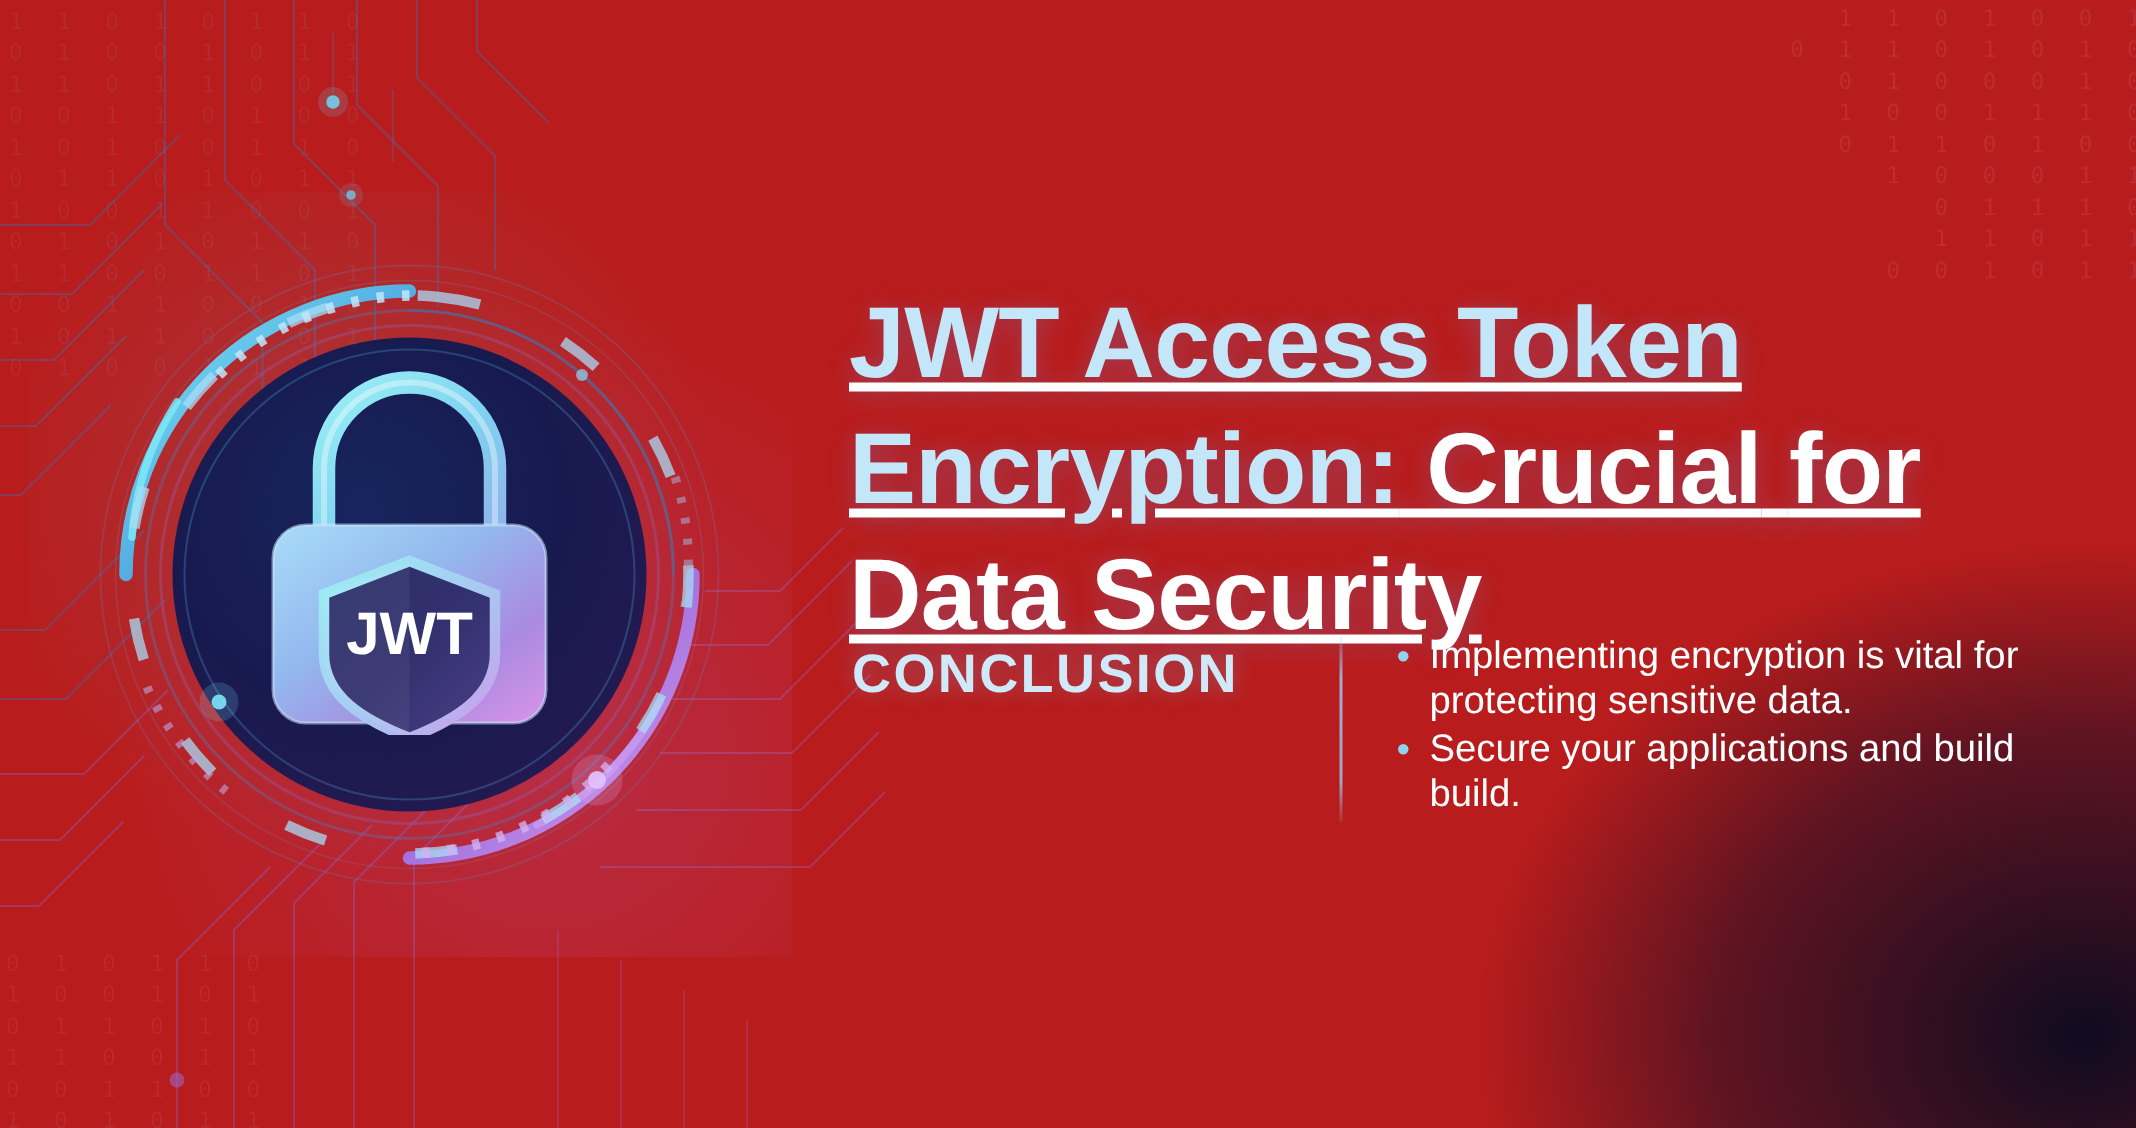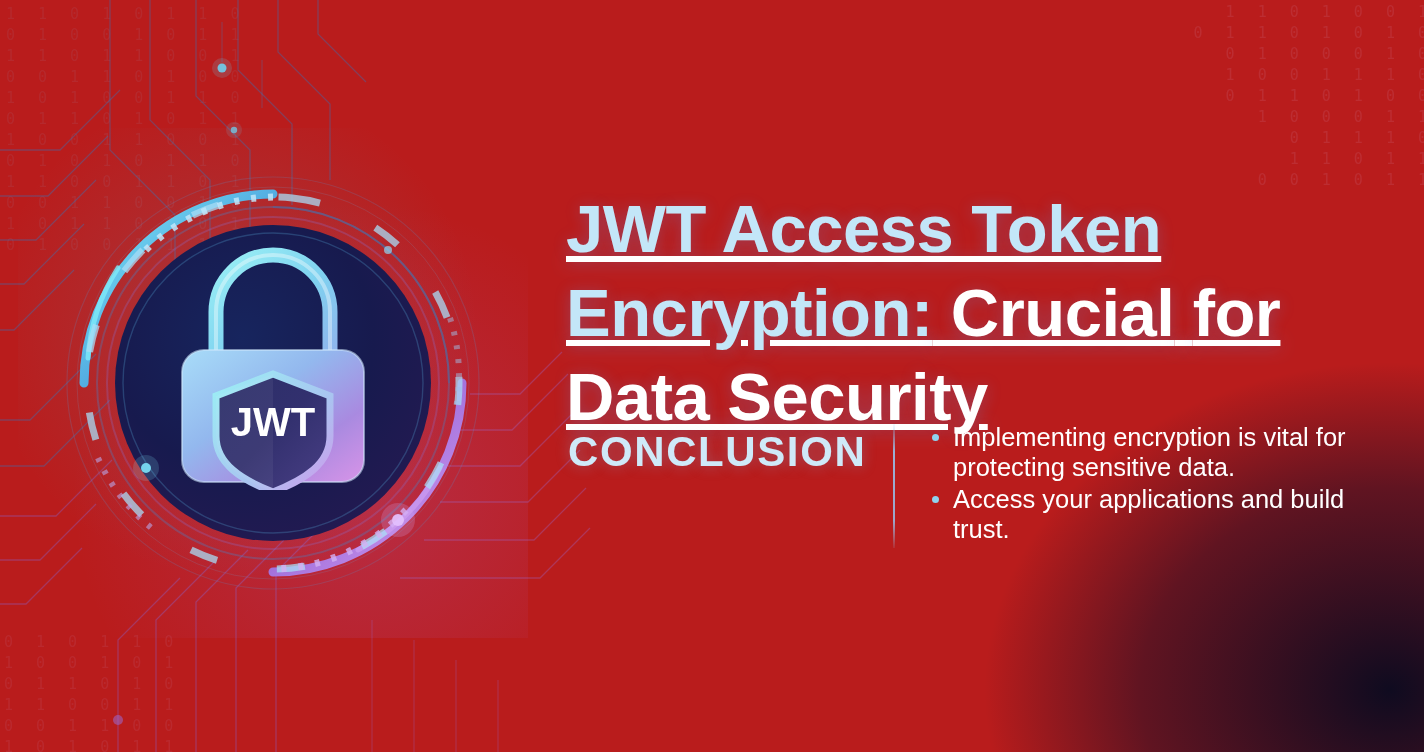--- a/index.html
+++ b/index.html
@@ -46,21 +46,21 @@
   
   .content{position:absolute;left:563px;top:0;width:861px;height:752px;}
 
   .title{position:absolute;left:3px;top:142px;width:760px;
     font-size:67px;line-height:84px;font-weight:700;letter-spacing:-0.5px;
     color:#ffffff;text-shadow:0 2px 16px rgba(90,160,255,0.28);text-decoration:underline;}
   .title .hl{color:#c3e6f8;}
 
   .conclusion-block{position:absolute;left:3px;top:424px;width:830px;height:128px;}
   .conclusion-label{position:absolute;left:2px;top:4px;
-    font-size:42px;font-weight:700;letter-spacing:1.6px;color:#cfe9f8;
+    font-size:36px;font-weight:700;letter-spacing:1.6px;color:#cfe9f8;
     text-shadow:0 0 14px rgba(120,190,240,0.35);}
   .divider{position:absolute;left:327px;top:0px;width:2px;height:124px;
     background:linear-gradient(180deg,rgba(150,200,245,0.12) 0%,rgba(150,200,245,0.85) 22%,rgba(150,200,245,0.8) 78%,rgba(150,200,245,0.10) 100%);}
   .bullets{position:absolute;left:362px;top:-2px;width:470px;margin:0;padding:0;list-style:none;}
   .bullets li{position:relative;padding-left:25px;color:#ffffff;
     font-size:25.5px;line-height:30px;margin-bottom:2px;}
   .bullets li:before{content:"";position:absolute;left:4px;top:12px;width:7px;height:7px;
     border-radius:50%;background:#8fd3ef;}
 
   
@@ -251,21 +251,21 @@
 
   <div class="content">
 
     <h1 class="title"><span class="hl">JWT Access Token</span> <span class="hl">Encryption:</span><span> Crucial</span> <span>for Data Security</span></h1>
 
     <div class="conclusion-block">
       <div class="conclusion-label">CONCLUSION</div>
       <div class="divider"></div>
       <ul class="bullets">
         <li>Implementing encryption is vital for protecting sensitive data.</li>
-        <li>Access your applications and build trust.</li>
+        <li>Secure your applications and build build.</li>
       </ul>
     </div>
   </div>
 
   <div class="footer">
 
     <div class="slashes">
       
       
       

